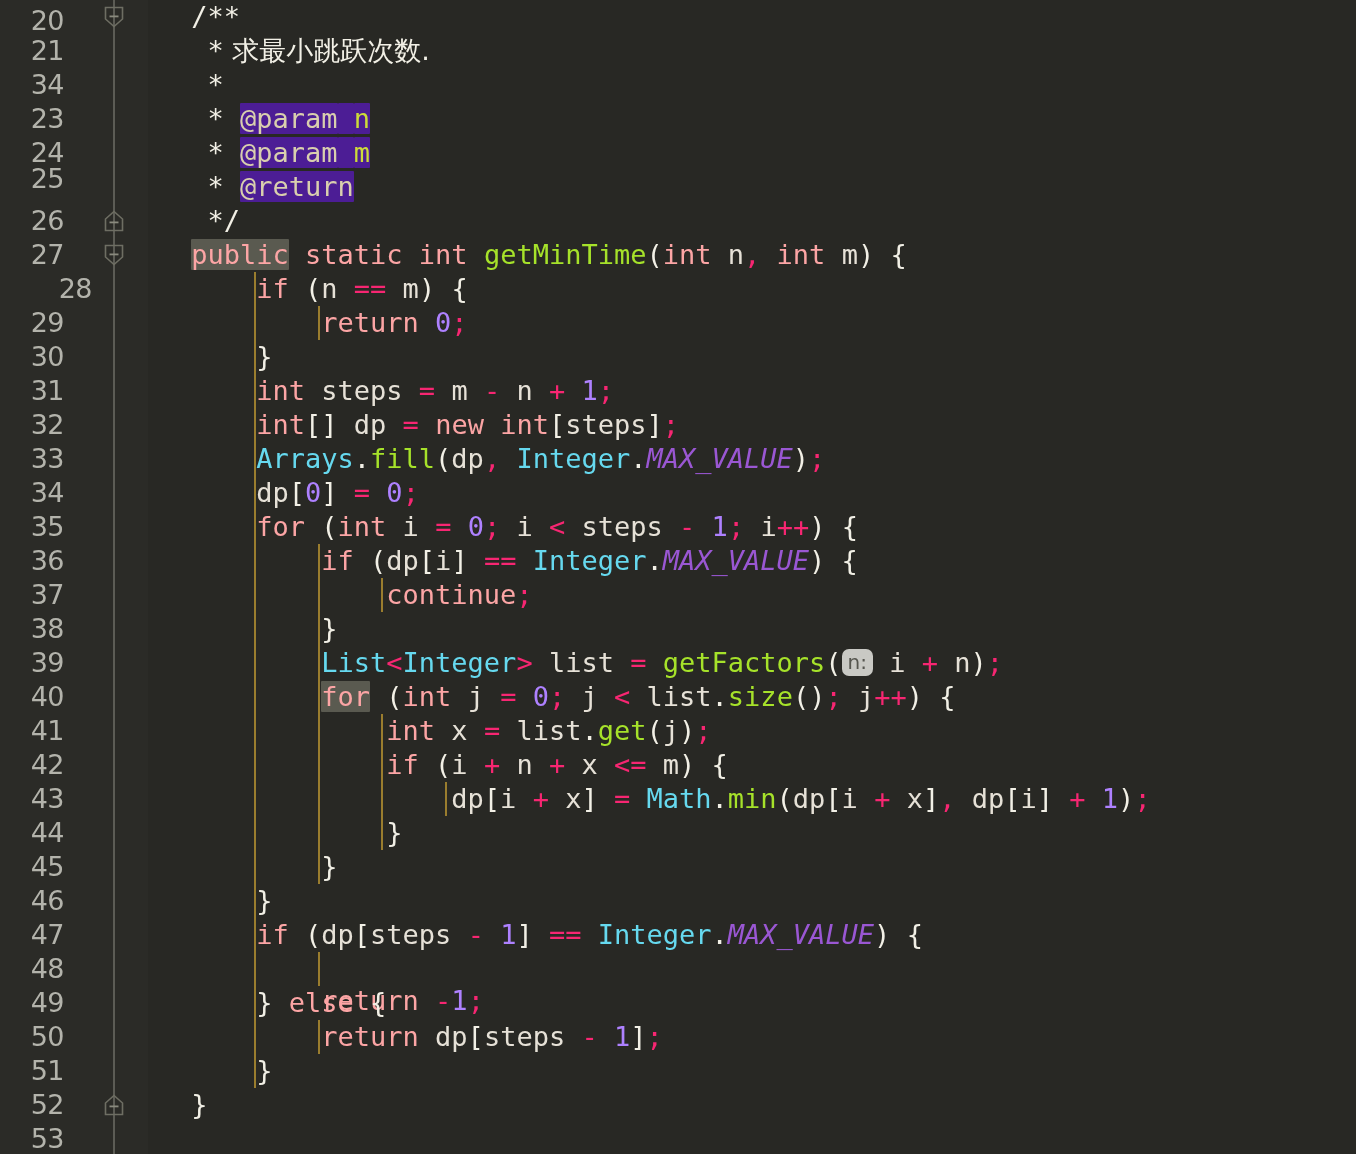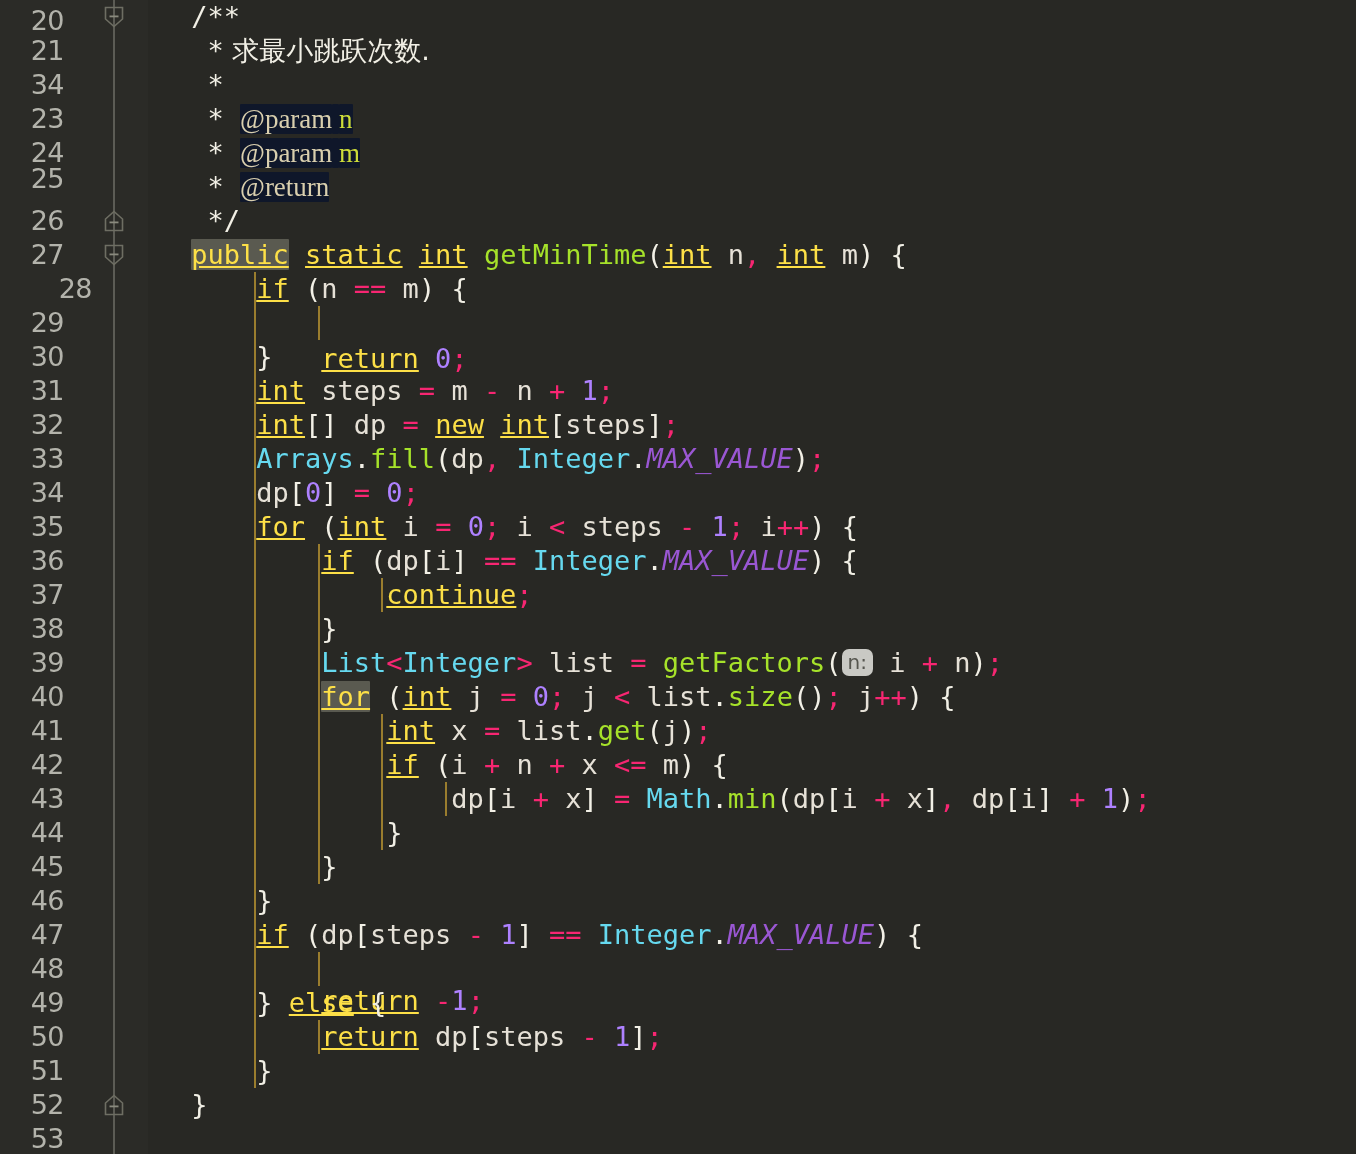--- a/index.html
+++ b/index.html
@@ -61,36 +61,36 @@
   }
 
   
   .guide {
     position: absolute;
     width: 2px;
     background: #9a7d2e;
   }
 
   
-  .kw    { color: #fde047; text-decoration: underline; }            
+  .kw    { color: #fca5a5; }            
   .fn    { color: #a6e22a; }            
   .type  { color: #66d9ef; }            
   .num   { color: #ae81ff; }            
   .op    { color: #f72672; }            
   .pl    { color: #e6e1d7; }            
   .cmt   { color: #f2f0e6; }            
   .tag   { color: #d9cfae; }            
   .pname { color: #cddc39; }            
   .cstfld{ color: #9a57d3; font-style: italic; }  
   .punc  { color: #f2f0e6; }            
   .semi  { color: #f72672; }
 
   
   .hl-id   { background: #5a5a50; border-radius: 1px; }     
-  .hl-doc  { background: #0f172a; border-radius: 1px; font-family: Liberation Serif, serif; }     
+  .hl-doc  { background: #4c1d95; border-radius: 1px; }     
   .hint {
     background: #c9c9c4;
     color: #56564f;
     border-radius: 7px;
     font-size: 20px;
     padding: 1px 6px 2px 6px;
     font-family: "DejaVu Sans", "Liberation Sans", sans-serif;
     position: relative;
     top: -3px;
   }
@@ -181,21 +181,21 @@
     <div id="lines">
         <div class="line" style="top: 0px; left: -21.8px;">    <span class="cmt">/**</span></div>
         <div class="line" style="top: 34px; left: -21.8px;">     <span class="cmt">*</span><span class="cmt cn"> 求最小跳跃次数.</span></div>
         <div class="line" style="top: 68px; left: -21.8px;">     <span class="cmt">*</span><span class="cmt"></span></div>
         <div class="line" style="top: 102px; left: -21.8px;">     <span class="cmt">*</span> <span class="tag hl-doc">@param</span><span class="hl-doc">&nbsp;</span><span class="pname hl-doc">n</span></div>
         <div class="line" style="top: 136px; left: -21.8px;">     <span class="cmt">*</span> <span class="tag hl-doc">@param</span><span class="hl-doc">&nbsp;</span><span class="pname hl-doc">m</span></div>
         <div class="line" style="top: 170px; left: -21.8px;">     <span class="cmt">*</span> <span class="tag hl-doc">@return</span><span class="cmt"></span></div>
         <div class="line" style="top: 204px; left: -21.8px;">     <span class="cmt">*/</span></div>
         <div class="line" style="top: 238px; left: -21.8px;">    <span class="kw hl-id">public</span> <span class="kw">static</span> <span class="kw">int</span> <span class="fn">getMinTime</span><span class="punc">(</span><span class="kw">int</span> <span class="pl">n</span><span class="semi">,</span> <span class="kw">int</span> <span class="pl">m</span><span class="punc">)</span> <span class="punc">{</span></div>
         <div class="line" style="top: 272px; left: -21.8px;">        <span class="kw">if</span> <span class="punc">(</span><span class="pl">n</span> <span class="op">==</span> <span class="pl">m</span><span class="punc">)</span> <span class="punc">{</span></div>
-        <div class="line" style="top: 306px; left: -21.8px; margin-top: 36px;">            <span class="kw">return</span> <span class="num">0</span><span class="semi">;</span></div>
+        <div class="line" style="top: 306px; left: -21.8px;">            <span class="kw">return</span> <span class="num">0</span><span class="semi">;</span></div>
         <div class="line" style="top: 340px; left: -21.8px;">        <span class="punc">}</span></div>
         <div class="line" style="top: 374px; left: -21.8px;">        <span class="kw">int</span> <span class="pl">steps</span> <span class="op">=</span> <span class="pl">m</span> <span class="op">-</span> <span class="pl">n</span> <span class="op">+</span> <span class="num">1</span><span class="semi">;</span></div>
         <div class="line" style="top: 408px; left: -21.8px;">        <span class="kw">int</span><span class="punc">[</span><span class="punc">]</span> <span class="pl">dp</span> <span class="op">=</span> <span class="kw">new</span> <span class="kw">int</span><span class="punc">[</span><span class="pl">steps</span><span class="punc">]</span><span class="semi">;</span></div>
         <div class="line" style="top: 442px; left: -21.8px;">        <span class="type">Arrays</span><span class="punc">.</span><span class="fn">fill</span><span class="punc">(</span><span class="pl">dp</span><span class="semi">,</span> <span class="type">Integer</span><span class="punc">.</span><span class="cstfld">MAX_VALUE</span><span class="punc">)</span><span class="semi">;</span></div>
         <div class="line" style="top: 476px; left: -21.8px;">        <span class="pl">dp</span><span class="punc">[</span><span class="num">0</span><span class="punc">]</span> <span class="op">=</span> <span class="num">0</span><span class="semi">;</span></div>
         <div class="line" style="top: 510px; left: -21.8px;">        <span class="kw">for</span> <span class="punc">(</span><span class="kw">int</span> <span class="pl">i</span> <span class="op">=</span> <span class="num">0</span><span class="semi">;</span> <span class="pl">i</span> <span class="op">&lt;</span> <span class="pl">steps</span> <span class="op">-</span> <span class="num">1</span><span class="semi">;</span> <span class="pl">i</span><span class="op">++</span><span class="punc">)</span> <span class="punc">{</span></div>
         <div class="line" style="top: 544px; left: -21.8px;">            <span class="kw">if</span> <span class="punc">(</span><span class="pl">dp</span><span class="punc">[</span><span class="pl">i</span><span class="punc">]</span> <span class="op">==</span> <span class="type">Integer</span><span class="punc">.</span><span class="cstfld">MAX_VALUE</span><span class="punc">)</span> <span class="punc">{</span></div>
         <div class="line" style="top: 578px; left: -21.8px;">                <span class="kw">continue</span><span class="semi">;</span></div>
         <div class="line" style="top: 612px; left: -21.8px;">            <span class="punc">}</span></div>
         <div class="line" style="top: 646px; left: -21.8px;">            <span class="type">List</span><span class="op">&lt;</span><span class="type">Integer</span><span class="op">&gt;</span> <span class="pl">list</span> <span class="op">=</span> <span class="fn">getFactors</span><span class="punc">(</span><span class="hint">n:</span> <span class="pl">i</span> <span class="op">+</span> <span class="pl">n</span><span class="punc">)</span><span class="semi">;</span></div>

